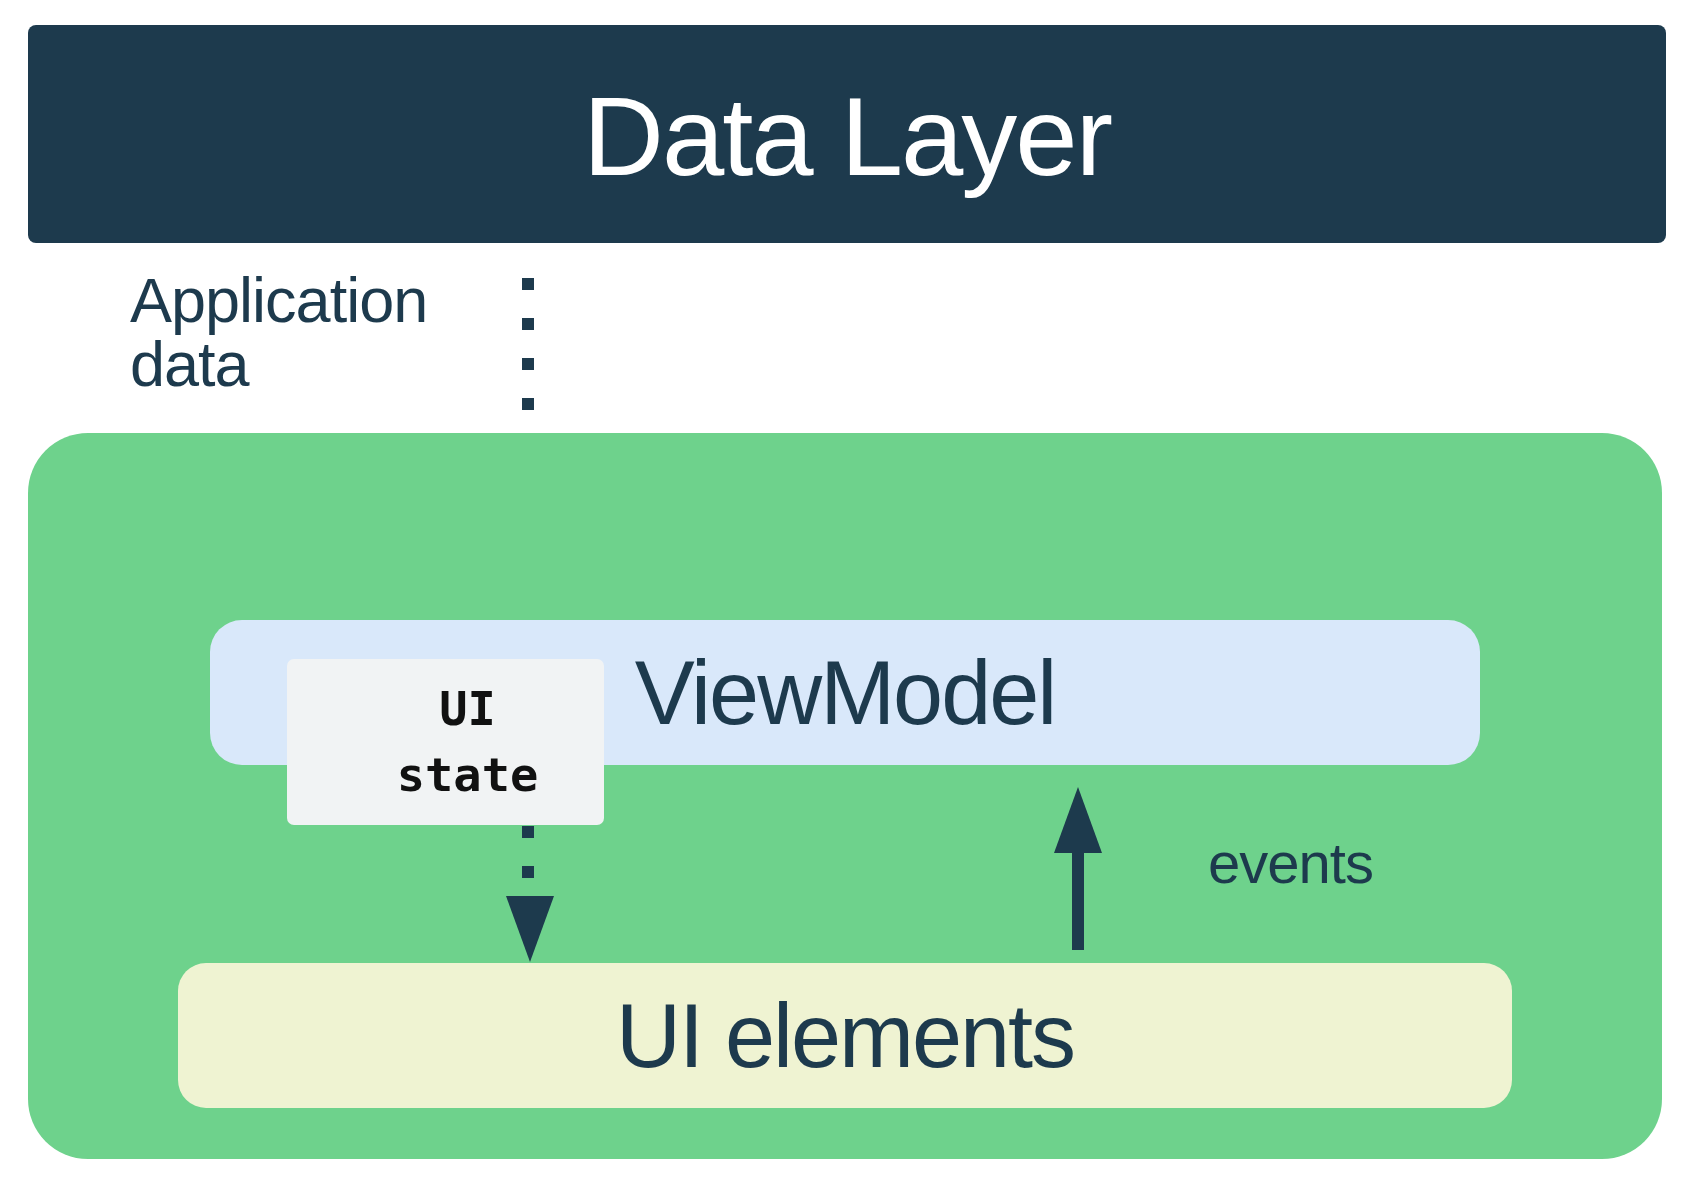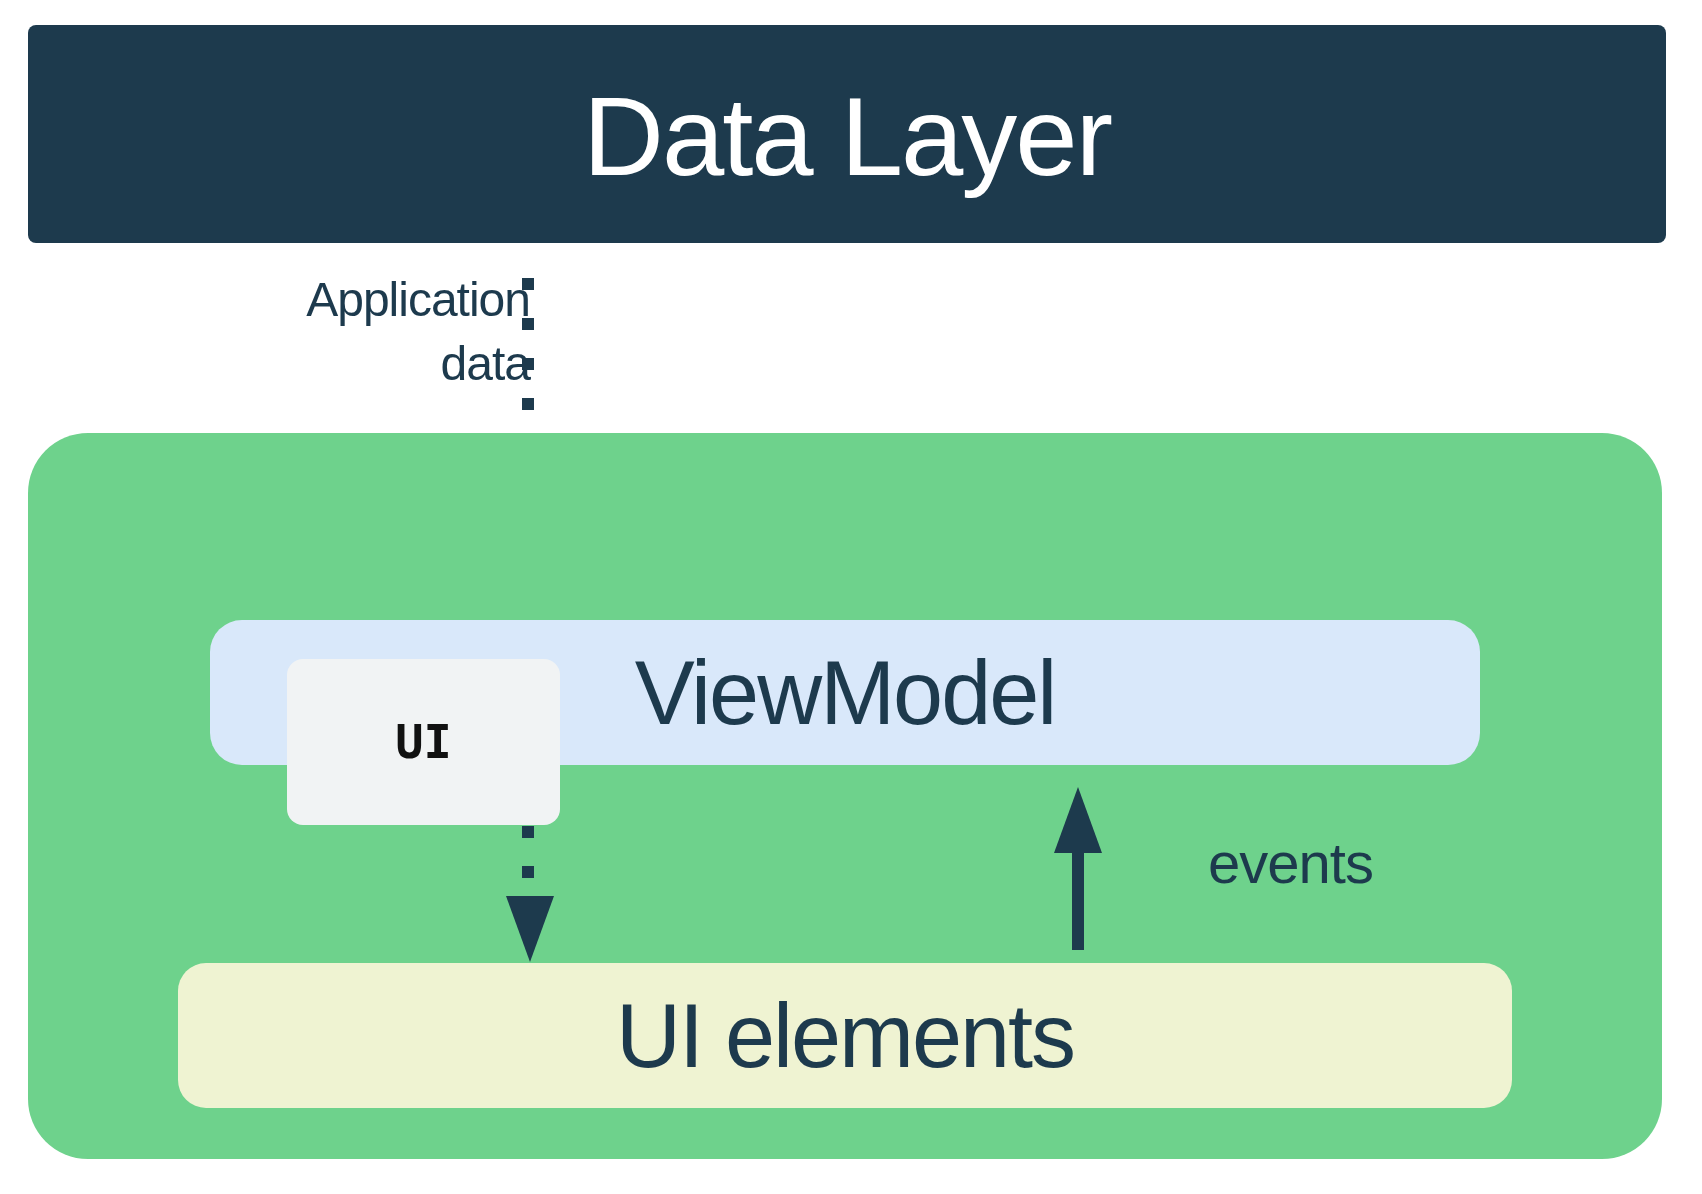--- a/index.html
+++ b/index.html
@@ -30,23 +30,23 @@
   }
   .data-layer-title{
     color:var(--c-white);
     font-size:112px;letter-spacing:-2px;line-height:1;
     padding-top:6px;
   }
 
   
   .app-data-label{
     left:130px;top:268px;width:400px;
-    text-align:right;
+    text-align:left;
     color:var(--c-navy);
-    font-size:48px;line-height:64px;letter-spacing:-1px;
+    font-size:63px;line-height:64px;letter-spacing:-1px;
   }
   .app-data-label span{display:block;}
 
   
   .dotline{
     width:12px;
     background-image:repeating-linear-gradient(
       to bottom,
       var(--c-navy) 0px, var(--c-navy) 12px,
       transparent 12px, transparent 40px);
@@ -81,26 +81,27 @@
   }
   .viewmodel-title{
     color:var(--c-navy);
     font-size:90px;letter-spacing:-2px;line-height:1;
   }
 
   
   .ui-state-badge{
     left:287px;top:659px;width:273px;height:166px;
     background:var(--c-badge_gray);
-    border-radius:16px;
+    border-radius:7px;
     display:flex;flex-direction:column;align-items:center;justify-content:center;
     font-family:"DejaVu Sans Mono", monospace;
     font-weight:bold;
     font-size:47px;line-height:66px;
     color:var(--c-badge_text);
+    padding-left:44px;
   }
   .ui-state-badge span{display:block;}
 
   
   .events-arrow-head{left:1054px;top:787px;}
   .events-arrow-shaft{
     left:1072px;top:850px;width:12px;height:100px;
     background:var(--c-navy);
   }
   .events-label{
@@ -139,20 +140,21 @@
   <div class="abs tri tri-down tri-down-1"></div>
 
   <div class="abs ui-layer-box"></div>
 
   <div class="abs viewmodel-box">
     <div class="viewmodel-title">ViewModel</div>
   </div>
 
   <div class="abs ui-state-badge">
     <span>UI</span>
+    <span>state</span>
   </div>
 
   <div class="abs dotline dotline-2"></div>
   <div class="abs tri tri-down tri-down-2"></div>
 
   <div class="abs tri tri-up events-arrow-head"></div>
   <div class="abs events-arrow-shaft"></div>
   <div class="abs events-label">events</div>
 
   <div class="abs ui-elements-box">

